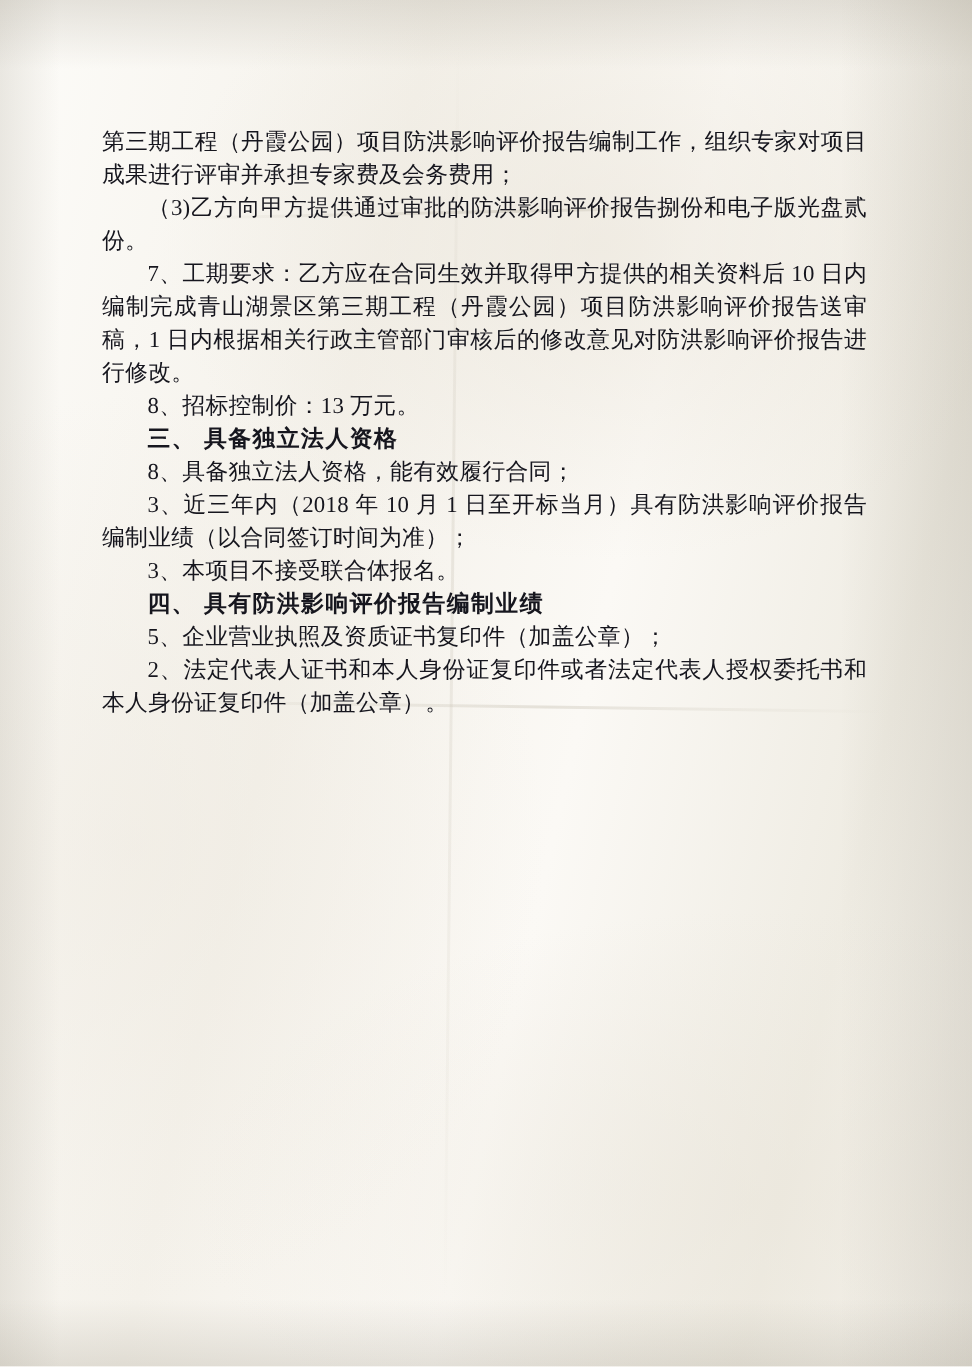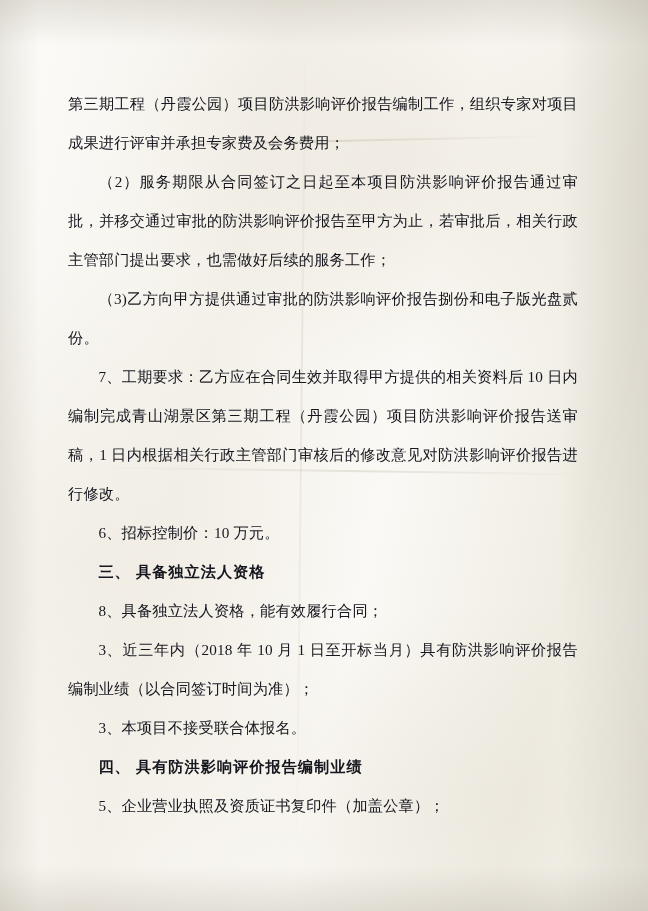--- a/index.html
+++ b/index.html
@@ -51,21 +51,21 @@
   #content {
     position: absolute;
     left: 68px;
     top: 84px;
     width: 510px;
     color: #1a1a22;
   }
   p {
     margin: 0 0 0 0;
     font-size: 15.2px;
-    line-height: 39px;
+    line-height: 22px;
     letter-spacing: 0.2px;
     text-align: justify;
     text-justify: inter-ideograph;
     color: #16161e;
   }
   p.indent {
     text-indent: 2em;
   }
   p.heading {
     text-indent: 2em;
@@ -81,25 +81,25 @@
   <div class="crease c1"></div>
   <div class="crease c2"></div>
   <div class="crease c3"></div>
   <div class="crease c4"></div>
   <div class="crease c5"></div>
   <div class="crease c6"></div>
   <div class="crease c7"></div>
 
   <div id="content">
     <p class="body">第三期工程（丹霞公园）项目防洪影响评价报告编制工作，组织专家对项目成果进行评审并承担专家费及会务费用；</p>
-    <p class="indent">（2）服务期限从合同签订之日起至本项目防洪影响评价报告通过审批，并移交通过审批的防洪影响评价报告至甲方为止，若审批后，相关行政主管部门提出要求，也需做好后续的服务工作；</p>
     <p class="indent">（3)乙方向甲方提供通过审批的防洪影响评价报告捌份和电子版光盘贰份。</p>
     <p class="indent">7、工期要求：乙方应在合同生效并取得甲方提供的相关资料后 10 日内编制完成青山湖景区第三期工程（丹霞公园）项目防洪影响评价报告送审稿，1 日内根据相关行政主管部门审核后的修改意见对防洪影响评价报告进行修改。</p>
-    <p class="indent">6、招标控制价：10 万元。</p>
+    <p class="indent">8、招标控制价：13 万元。</p>
     <p class="heading">三、 具备独立法人资格</p>
     <p class="indent">8、具备独立法人资格，能有效履行合同；</p>
     <p class="indent">3、近三年内（2018 年 10 月 1 日至开标当月）具有防洪影响评价报告编制业绩（以合同签订时间为准）；</p>
     <p class="indent">3、本项目不接受联合体报名。</p>
     <p class="heading">四、 具有防洪影响评价报告编制业绩</p>
     <p class="indent">5、企业营业执照及资质证书复印件（加盖公章）；</p>
+    <p class="indent">2、法定代表人证书和本人身份证复印件或者法定代表人授权委托书和本人身份证复印件（加盖公章）。</p>
 
   </div>
 </div>
 
 </body></html>

